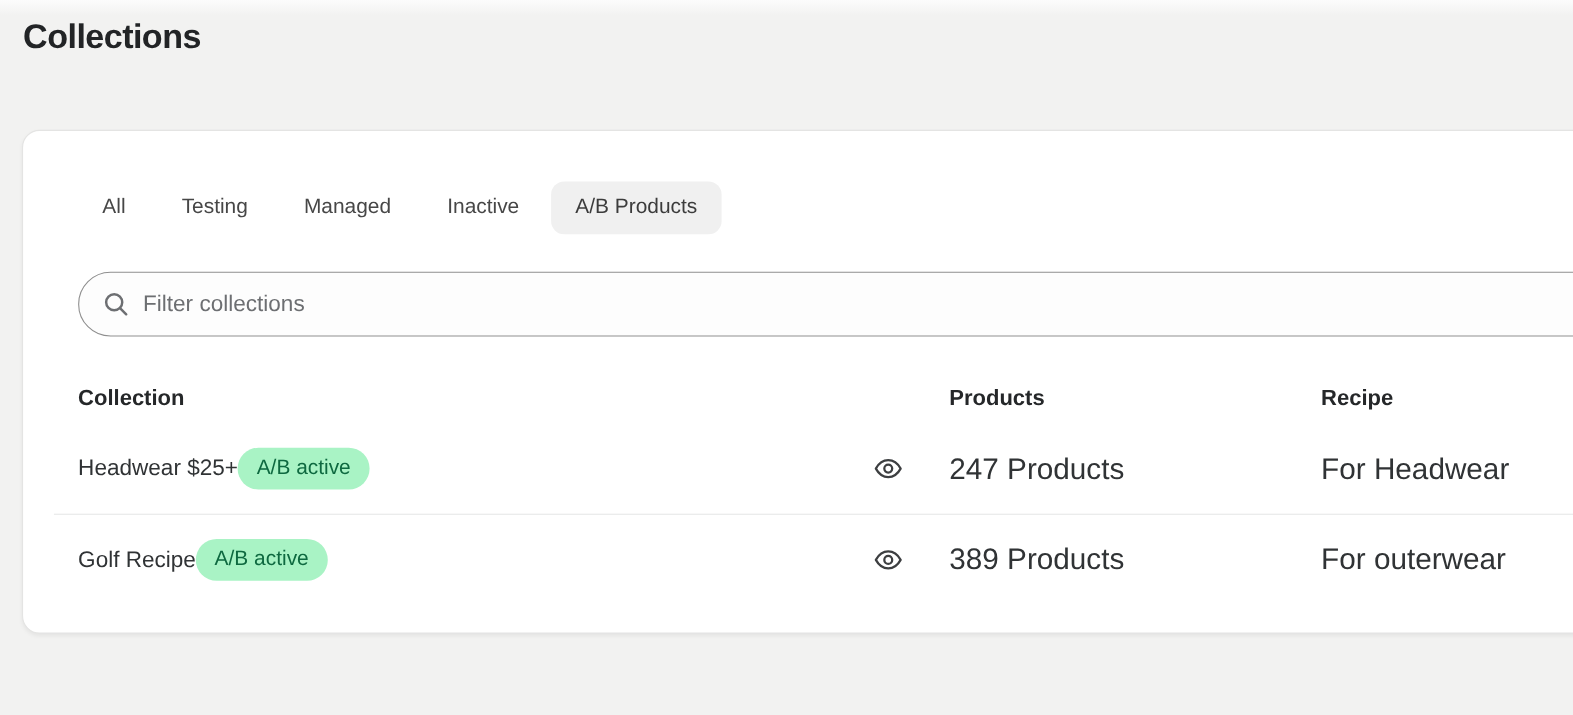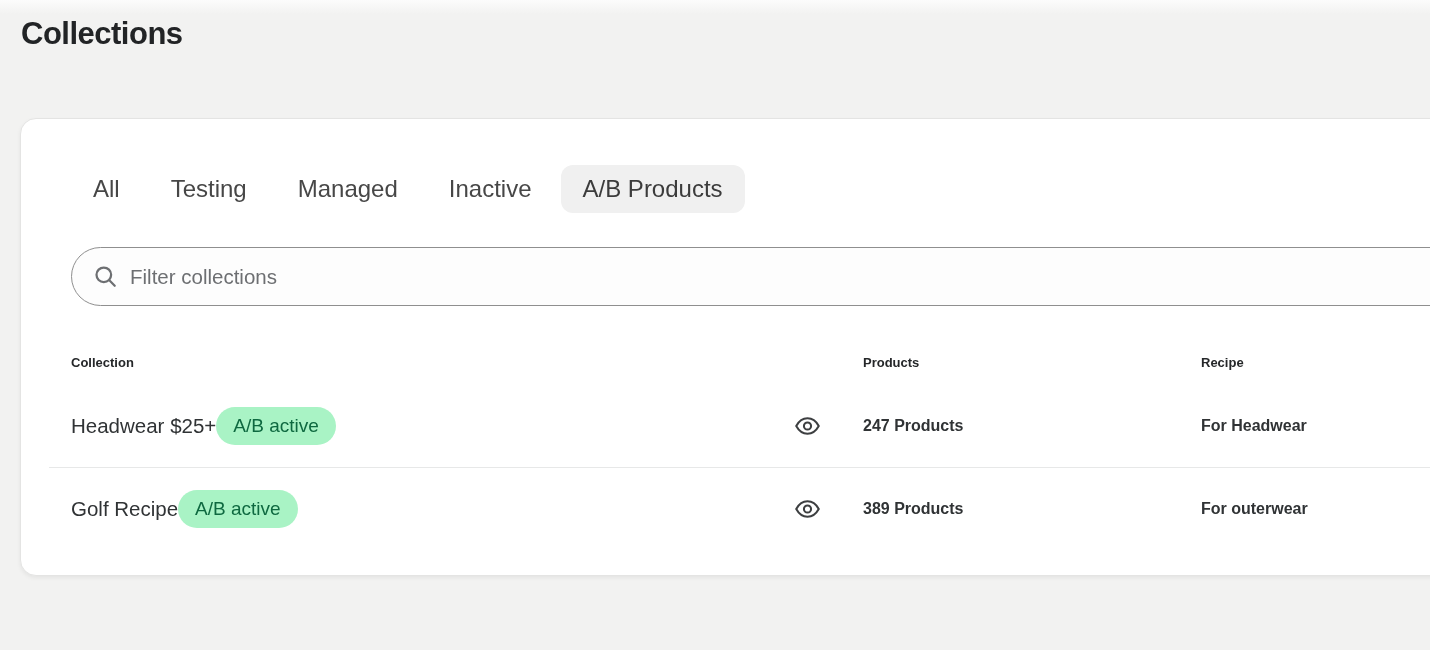--- a/index.html
+++ b/index.html
@@ -35,21 +35,21 @@
     overflow:hidden;
   }
   
   .tabs {
     display:flex;
     gap:7px;
     align-items:center;
   }
   .tab {
     padding:12px 22px;
-    font-size:24px;
+    font-size:19px;
     line-height:24px;
     color:#474747;
     border-radius:12px;
     cursor:pointer;
     white-space:nowrap;
   }
   .tab.active {
     background:var(--tab-active-bg, #f0f0f0);
     color:#3c3c3c;
   }
@@ -80,21 +80,21 @@
   .trow {
     display:grid;
     grid-template-columns:710px 52px 338px 1fr;
     align-items:center;
     padding-left:22px;
   }
   .trow.head { height:46px; }
   .trow.body-row { height:82px; }
   .trow.body-row + .trow.body-row { border-top:1px solid #e7e8e8; }
   .th {
-    font-size:13px;
+    font-size:20px;
     font-weight:700;
     color:#252729;
   }
   .cell-pad { padding-left:30px; }
   .coll-name {
     font-size:20.5px;
     color:#303335;
     display:flex;
     align-items:center;
     text-align:right;
@@ -114,23 +114,22 @@
     align-items:center;
     justify-content:center;
   }
   .eye-btn {
     background:none; border:none; cursor:pointer;
     display:flex; align-items:center; justify-content:center;
     color:#3d3f41;
     padding:2px;
   }
   .cell-text {
-    font-size:16px;
+    font-size:27px;
     color:#303335;
-    font-weight:bold;
   }
 </style>
 </head>
 <body>
 
 <div class="page">
 
   <div class="page-title">Collections</div>
 
   <div class="card">

